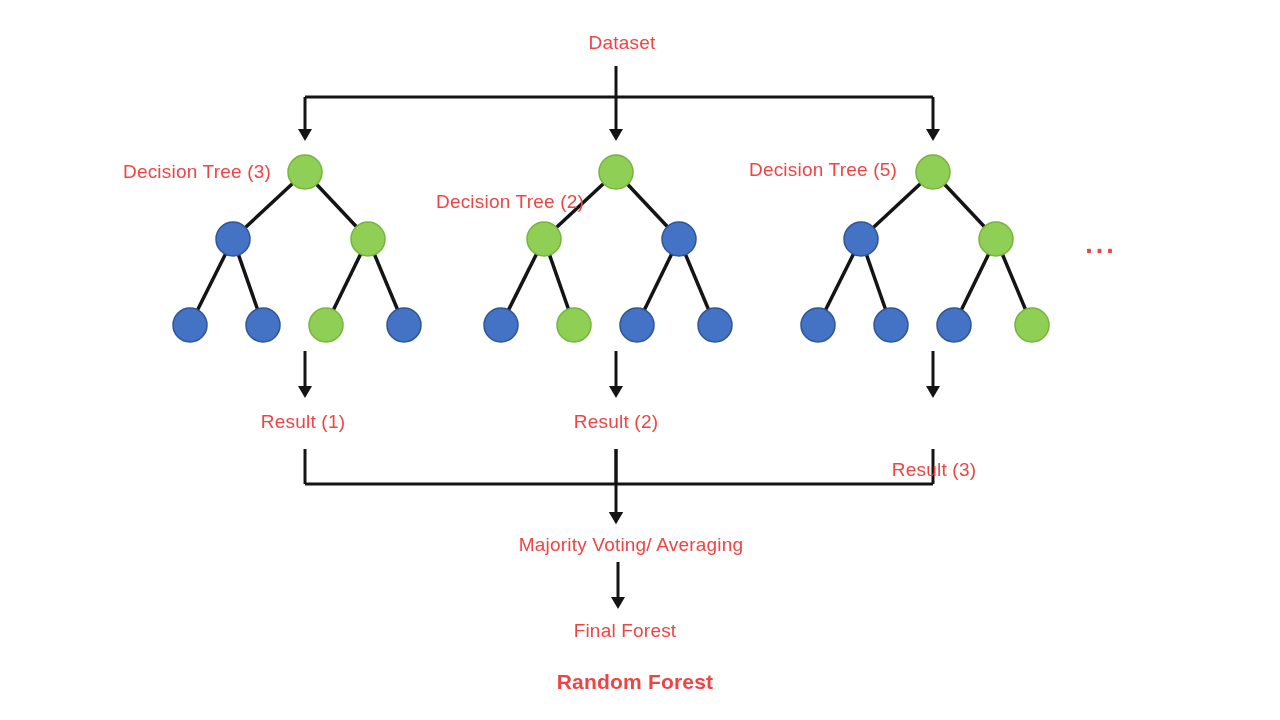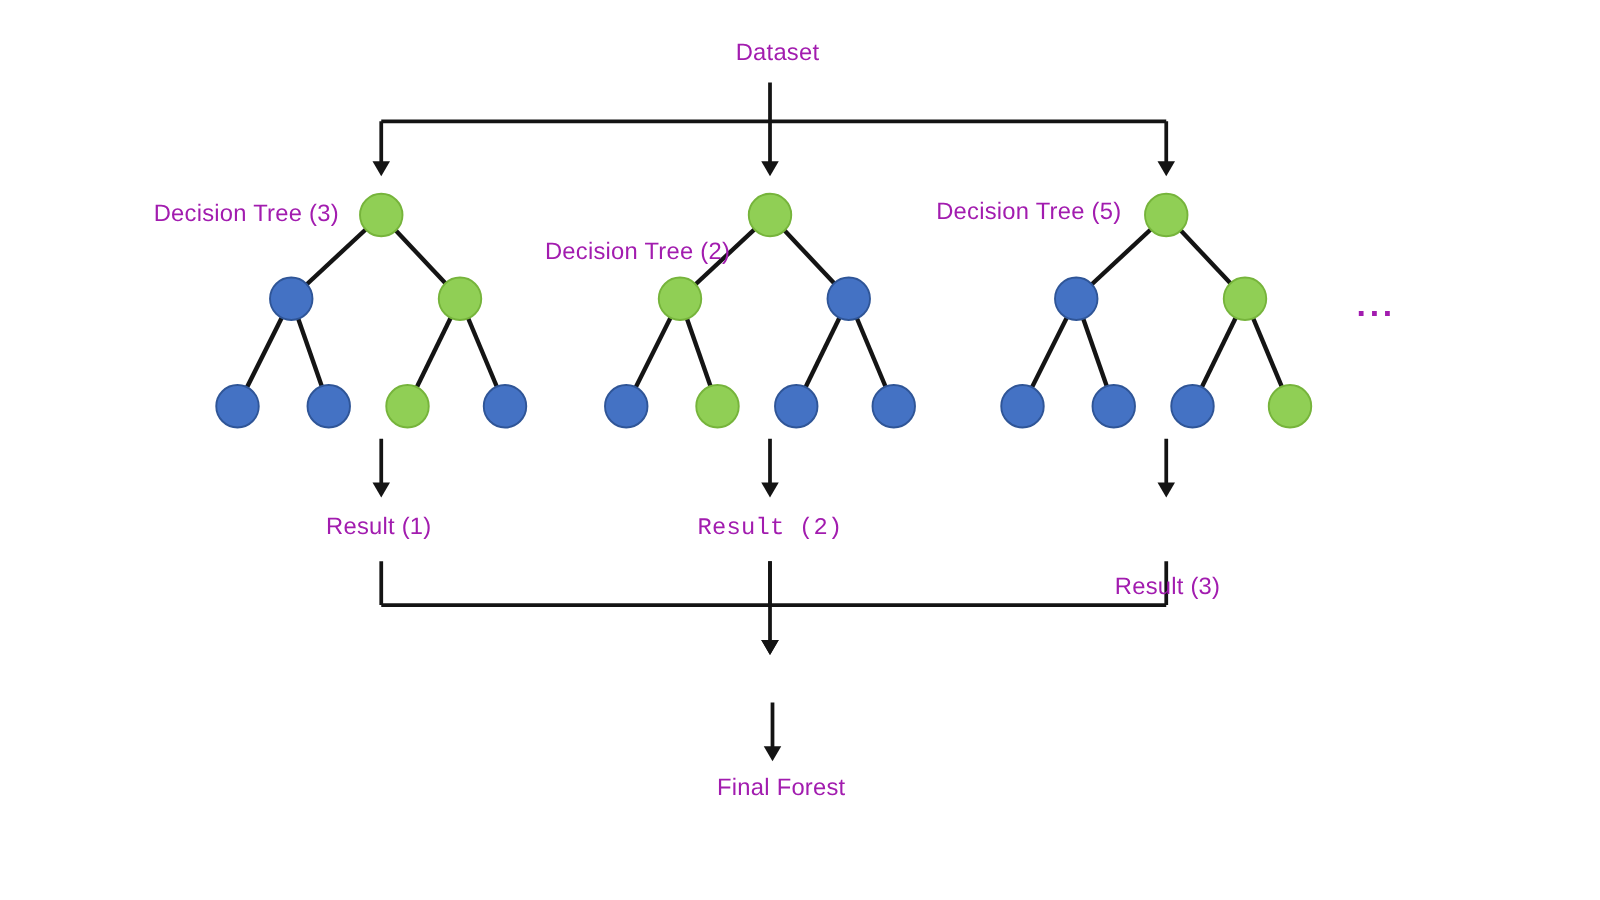--- a/index.html
+++ b/index.html
@@ -3,21 +3,21 @@
 <meta charset="utf-8">
 <style>
   html,body{margin:0;padding:0;background:#ffffff;}
   .canvas{
     position:relative;width:1280px;height:720px;background:#ffffff;
     font-family:"Liberation Sans",sans-serif;color:#1a1a1a;overflow:hidden;
   }
   svg.diagram{position:absolute;left:0;top:0;}
   .lbl{
     position:absolute;transform:translate(-50%,-50%);
-    font-size:19px;white-space:nowrap;color:#a21caf;letter-spacing:0.2px;text-align:right;
+    font-size:19px;white-space:nowrap;color:#ef4444;letter-spacing:0.2px;text-align:right;
   }
   .lbl.bold{font-weight:bold;font-size:21px;}
   .lbl.dots{font-weight:bold;font-size:27px;letter-spacing:3px;}
 </style>
 </head>
 <body>
 
 <div class="canvas">
 
   <svg class="diagram" id="tree-svg" width="1280" height="720">
@@ -88,20 +88,22 @@
 
   <div class="lbl" style="left:622px;top:43px;">Dataset</div>
 
   <div class="lbl" style="left:197px;top:172px;">Decision Tree (3)</div>
   <div class="lbl" style="left:510px;top:168px;margin-top:34px;">Decision Tree (2)</div>
   <div class="lbl" style="left:823px;top:170px;">Decision Tree (5)</div>
 
   <div class="lbl dots" style="left:1101px;top:244px;">...</div>
 
   <div class="lbl" style="left:303px;top:422px;">Result (1)</div>
-  <div class="lbl" style="left:616px;top:422px;font-family:Liberation Mono, monospace;">Result (2)</div>
+  <div class="lbl" style="left:616px;top:422px;">Result (2)</div>
   <div class="lbl" style="left:934px;top:422px;margin-top:48px;">Result (3)</div>
 
+  <div class="lbl" style="left:631px;top:545px;">Majority Voting/ Averaging</div>
 
   <div class="lbl" style="left:625px;top:631px;">Final Forest</div>
 
+  <div class="lbl bold" style="left:635px;top:682px;">Random Forest</div>
 
 </div>
 
 </body></html>

